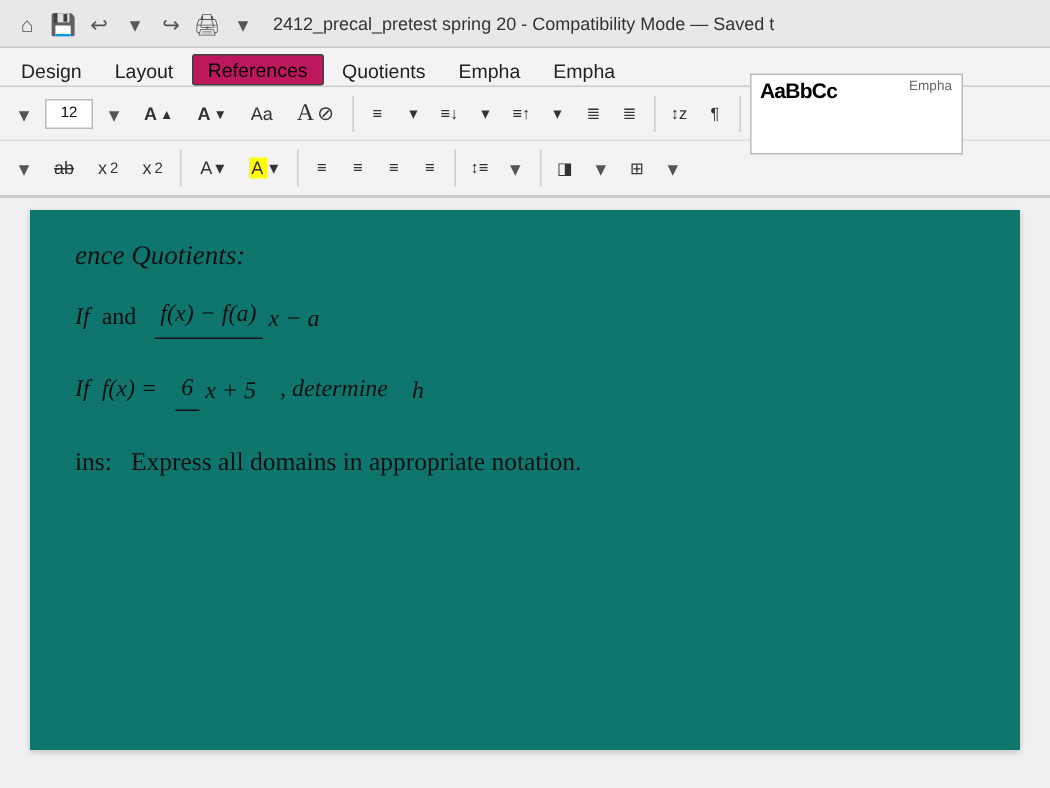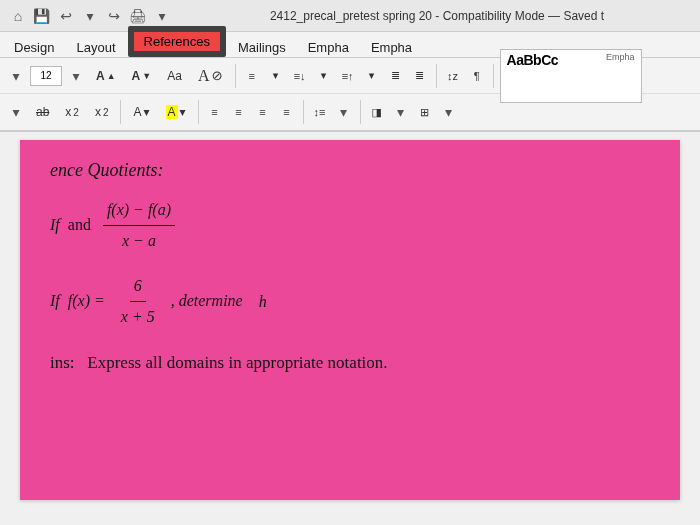--- a/index.html
+++ b/index.html
@@ -25,21 +25,20 @@
     .title-bar-icons {
       display: flex;
       align-items: center;
       gap: 4px;
     }
     .title-bar-title {
       font-size: 12px;
       color: #333;
       margin-left: 4px;
       flex: 1;
-      text-align: center;
     }
     .icon-btn {
       width: 20px;
       height: 20px;
       display: flex;
       align-items: center;
       justify-content: center;
       cursor: pointer;
       color: #555;
       font-size: 14px;
@@ -56,22 +55,22 @@
       gap: 2px;
     }
     .menu-item {
       padding: 2px 10px;
       font-size: 13px;
       color: #222;
       cursor: pointer;
       border-radius: 2px;
     }
     .menu-item.active {
-      background: #ef4444;
-      border: 6px solid #404040;
+      background: #be185d;
+      border: 1px solid #404040;
       color: #000;
     }
 
     
     .ribbon {
       background: #f3f3f3;
       border-bottom: 2px solid #ccc;
     }
     .ribbon-row1 {
       height: 36px;
@@ -121,21 +120,21 @@
       justify-content: center;
       font-size: 11px;
       cursor: pointer;
       color: #333;
       border: none;
       background: transparent;
     }
 
     
     .doc-area {
-      background: #ec4899;
+      background: #0f766e;
       margin: 8px 20px;
       padding: 20px 30px;
       min-height: 360px;
       box-shadow: 0 1px 4px rgba(0,0,0,0.2);
       font-family: 'Times New Roman', Times, serif;
     }
 
     .doc-heading {
       font-size: 18px;
       font-style: italic;
@@ -153,21 +152,21 @@
     .problem-line {
       display: flex;
       align-items: center;
       gap: 8px;
       flex-wrap: wrap;
       margin-bottom: 4px;
     }
 
     .fraction {
       display: inline-flex;
-      flex-direction: column;
+      flex-direction: row;
       align-items: center;
       vertical-align: middle;
       margin: 0 4px;
     }
     .fraction .numerator {
       border-bottom: 1.5px solid #111;
       padding: 0 4px 2px 4px;
       font-size: 16px;
       font-style: italic;
     }
@@ -228,21 +227,21 @@
     <span class="icon-btn">🖨</span>
     <span class="icon-btn">▾</span>
   </div>
   <span class="title-bar-title">2412_precal_pretest spring 20  -  Compatibility Mode  —  Saved t</span>
 </div>
 
 <div class="menu-bar">
   <span class="menu-item">Design</span>
   <span class="menu-item">Layout</span>
   <span class="menu-item active">References</span>
-  <span class="menu-item">Mailings</span>
+  <span class="menu-item">Quotients</span>
   <span class="menu-item">Empha</span>
   <span class="menu-item">Empha</span>
 </div>
 
 <div class="ribbon">
   <div class="ribbon-row1">
     <span class="icon-btn">▾</span>
     <input class="font-size-box" type="text" value="12" style="">
     <span class="icon-btn">▾</span>
     <button class="ribbon-btn">

